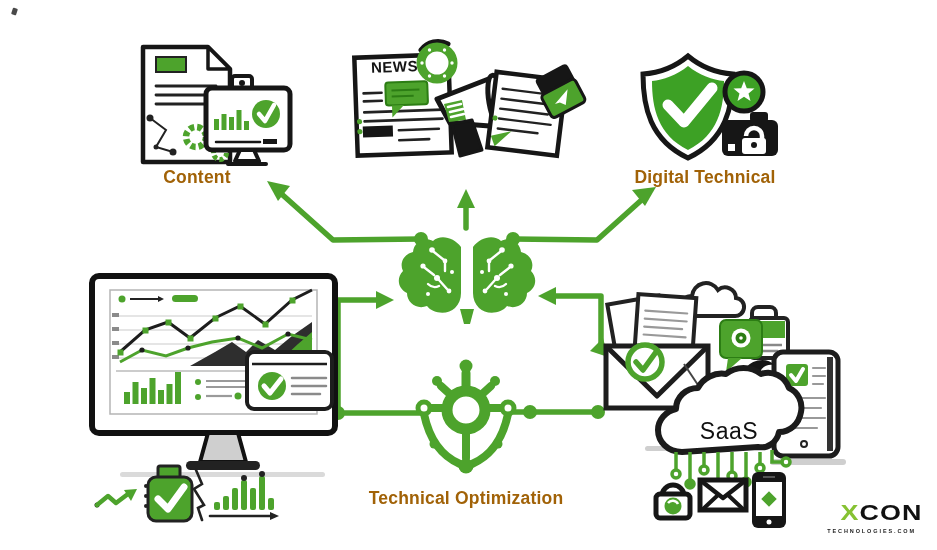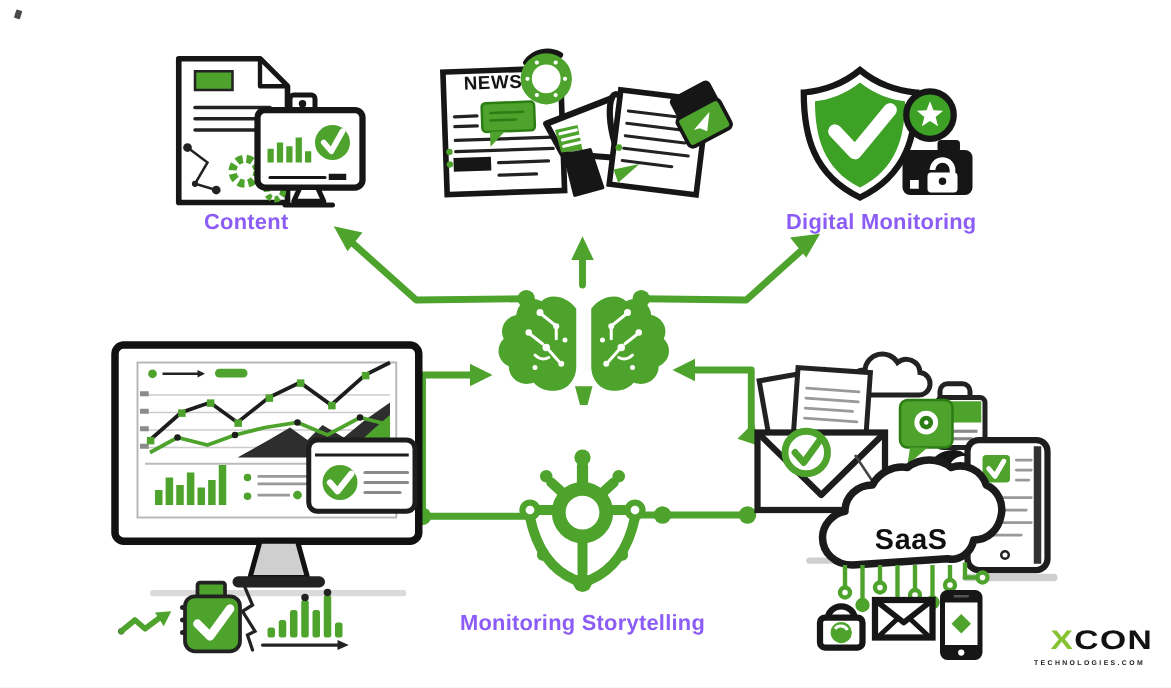--- a/index.html
+++ b/index.html
@@ -1,25 +1,25 @@
 <!DOCTYPE html>
 <html><head>
 <meta charset="utf-8">
 <style>
   html,body{margin:0;padding:0;background:#f3f3f3;}
   .canvas{position:relative;width:937px;height:550px;background:#ffffff;overflow:hidden;
           font-family:"Liberation Sans",sans-serif;}
   svg{position:absolute;left:0;top:0;}
   .lbl{position:absolute;transform:translateX(-50%);font-weight:700;font-size:17.5px;
-       color:#8b5cf6;white-space:nowrap;text-align:center;letter-spacing:.2px;line-height:23px;}
+       color:#a16207;white-space:nowrap;text-align:center;letter-spacing:.2px;line-height:23px;}
   .lbl span{display:block;}
   .news{position:absolute;left:371px;top:58px;font-weight:700;font-size:15px;color:#141414;
         transform:rotate(-2deg);letter-spacing:.5px;}
   .saas{position:absolute;left:729px;top:418px;transform:translateX(-50%);
-        font-weight:700;font-size:23px;color:#101010;letter-spacing:.5px;}
+        font-weight:400;font-size:23px;color:#101010;letter-spacing:.5px;}
   .logo{position:absolute;left:806px;top:499px;width:110px;text-align:right;}
   .logo-main{display:block;font-size:24px;font-weight:800;letter-spacing:1px;color:#111;
              transform:scale(1.12,.9);}
   .logo-x{color:#86c232;}
   .logo-tag{display:block;font-size:5.5px;letter-spacing:1.9px;color:#222;margin-top:1px;font-weight:700;}
   .speck{position:absolute;left:12px;top:8px;width:5px;height:7px;background:#2a2a2a;opacity:.85;
          transform:rotate(18deg);border-radius:1px;}
 </style>
 </head>
 <body>
@@ -428,22 +428,22 @@
         <rect x="763.5" y="493.5" width="11" height="11" fill="#4da32c" transform="rotate(45 769 499)"></rect>
         <circle cx="769" cy="522" r="2.5" fill="#fff"></circle>
         <line x1="763" y1="477" x2="775" y2="477" stroke="#555" stroke-width="2"></line>
       </g>
     </g>
   </svg>
 
   <div class="lbl" style="left:197px;top:166px;">
     <span>Content</span>
   </div>
-  <div class="lbl" style="left:705px;top:166px;">Digital Monitoring</div>
-  <div class="lbl" style="left:466px;top:487px;">Monitoring Storytelling</div>
+  <div class="lbl" style="left:705px;top:166px;">Digital Technical</div>
+  <div class="lbl" style="left:466px;top:487px;">Technical Optimization</div>
   <div class="news">NEWS</div>
   <div class="saas">SaaS</div>
 
   <div class="logo">
     <span class="logo-main"><span class="logo-x">X</span><span>CON</span></span>
     <span class="logo-tag">TECHNOLOGIES.COM</span>
   </div>
 
 </div>
 

